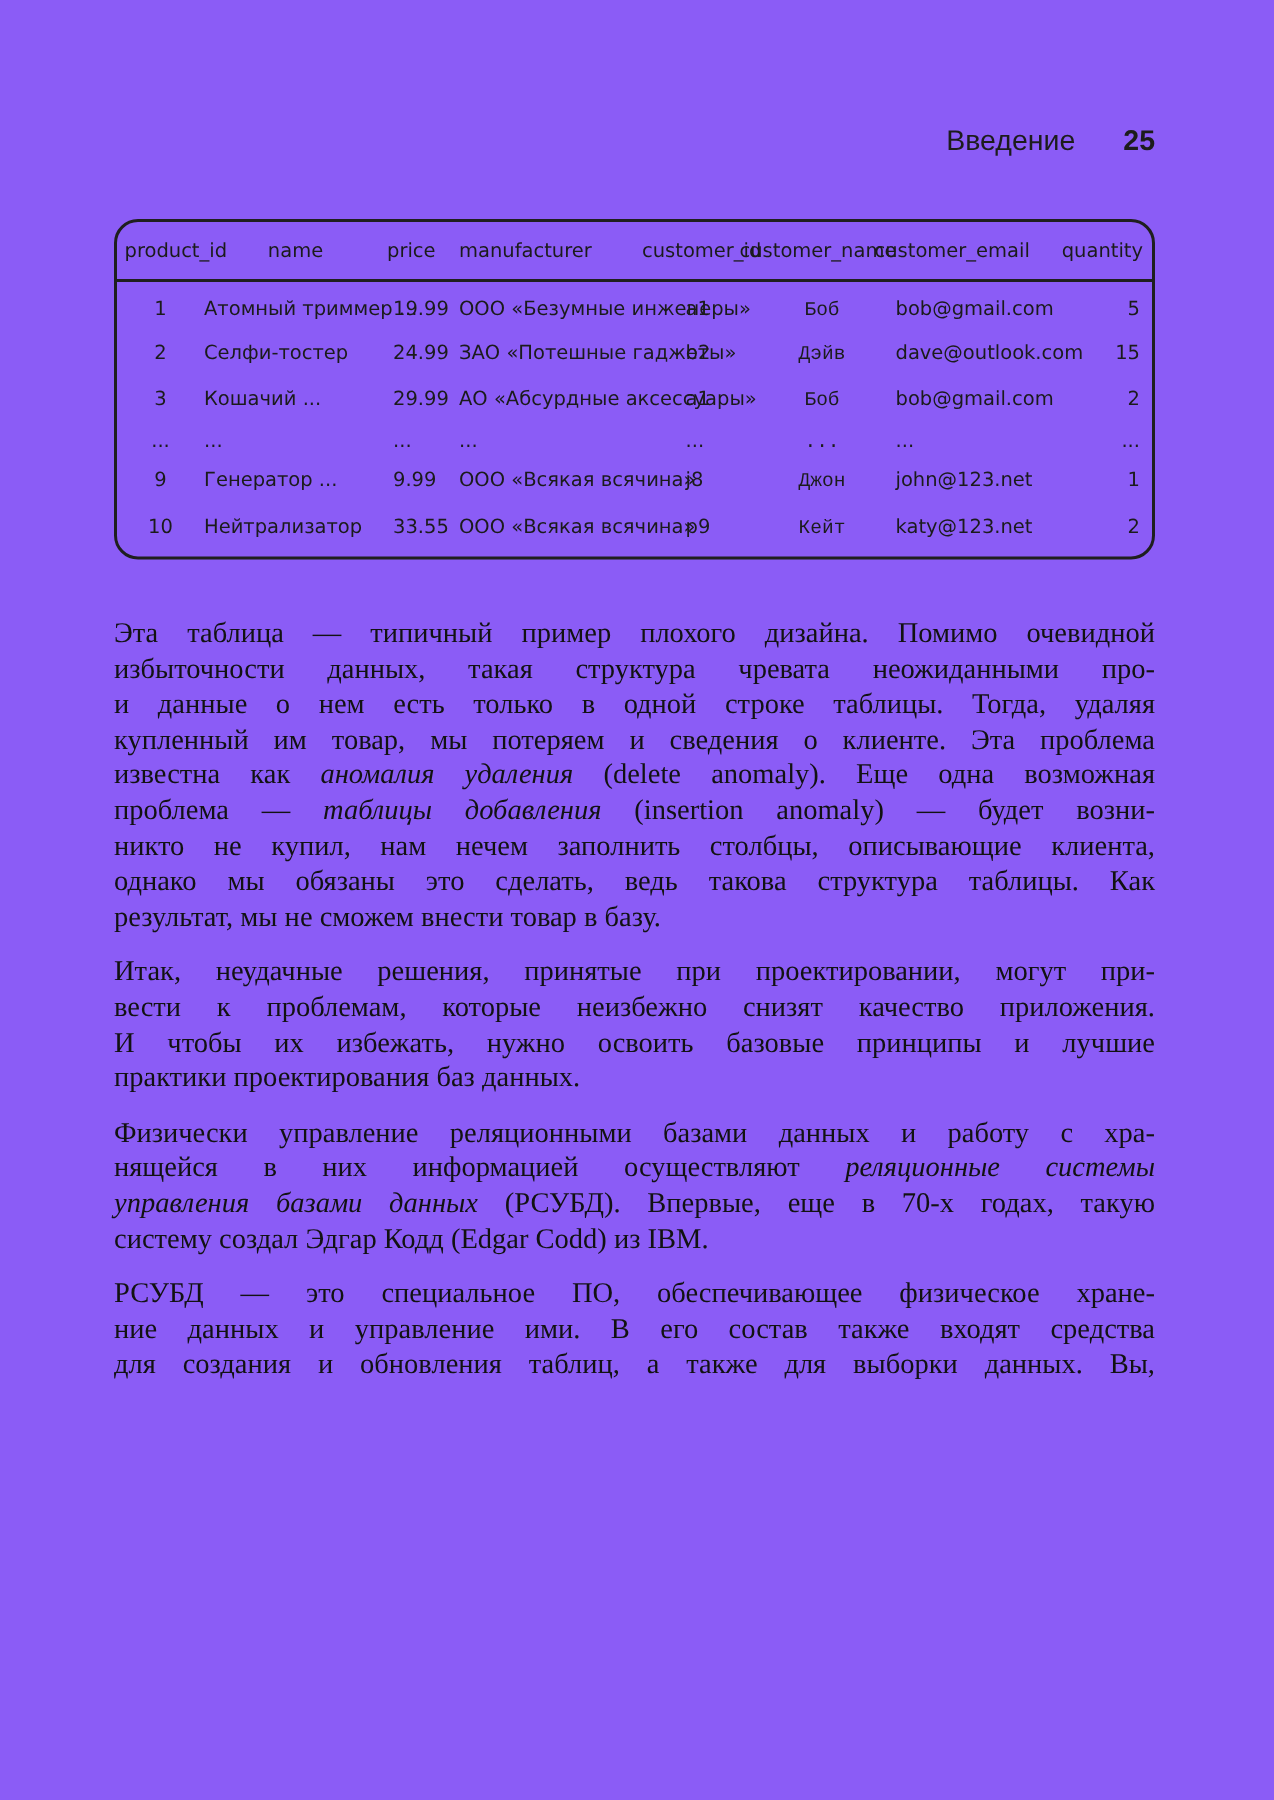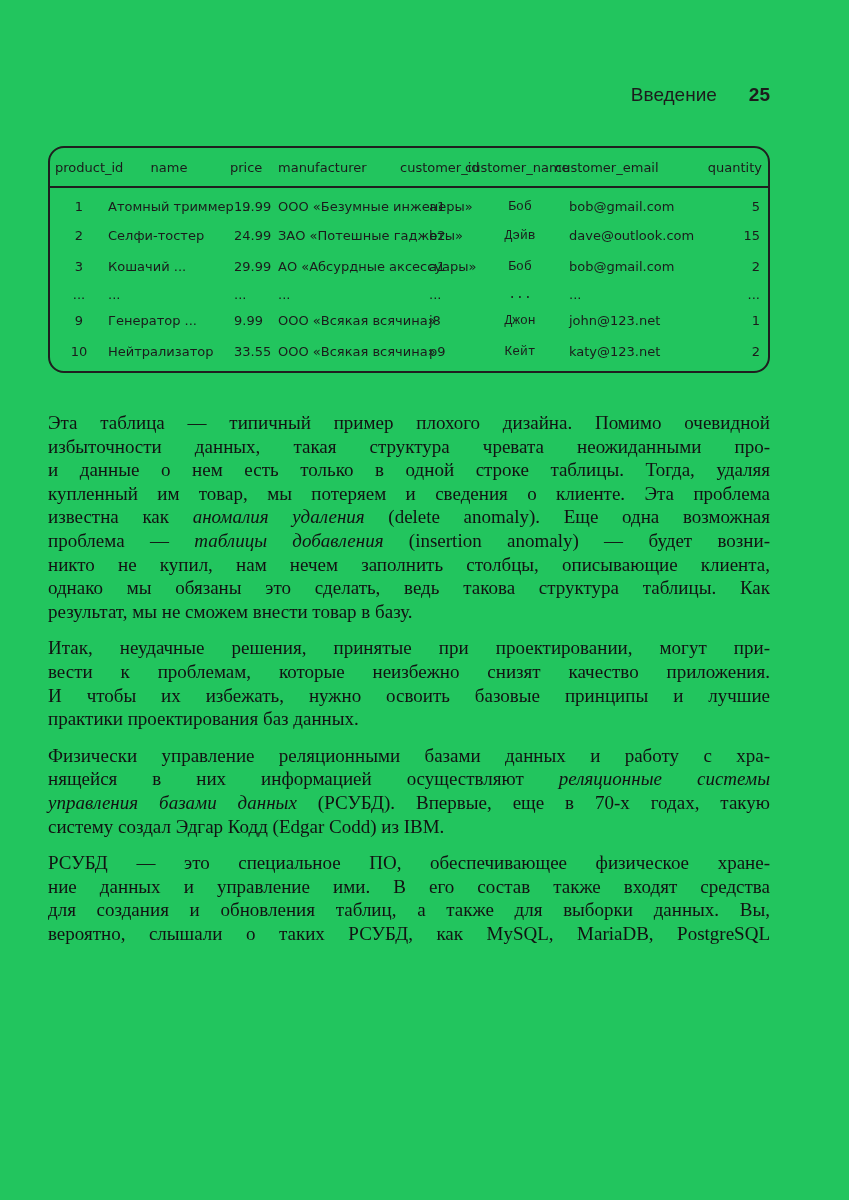--- a/index.html
+++ b/index.html
@@ -1,22 +1,22 @@
 <!DOCTYPE html>
 <html lang="ru"><head>
 <meta charset="utf-8">
 <style>
   html,body{margin:0;padding:0;background:#e8e8e8;}
   .page{
     position:relative;
     width:849px;height:1200px;
     margin:0 auto;
-    background:#22c55e;
+    background:#8b5cf6;
     box-sizing:border-box;
-    padding:84px 79px 0 48px;
+    padding:84px 79px 0 76px;
     font-family:"Liberation Serif",serif;
     color:#141414;
     overflow:hidden;
   }
   
   .running-head{
     display:flex;justify-content:flex-end;align-items:baseline;gap:32px;
     font-family:"Liberation Sans",sans-serif;
     font-size:19px;color:#1c1c1c;
   }
@@ -187,17 +187,16 @@
       <div class="line"><span>Физически управление реляционными базами данных и работу с хра-</span></div>
       <div class="line"><span>нящейся в них информацией осуществляют </span><span class="it">реляционные системы</span></div>
       <div class="line"><span class="it">управления базами данных</span><span> (РСУБД). Впервые, еще в 70-х годах, такую</span></div>
       <div class="line last"><span>систему создал Эдгар Кодд (Edgar Codd) из IBM.</span></div>
     </div>
 
     <div class="para">
       <div class="line"><span>РСУБД — это специальное ПО, обеспечивающее физическое хране-</span></div>
       <div class="line"><span>ние данных и управление ими. В его состав также входят средства</span></div>
       <div class="line"><span>для создания и обновления таблиц, а также для выборки данных. Вы,</span></div>
-      <div class="line"><span>вероятно, слышали о таких РСУБД, как MySQL, MariaDB, PostgreSQL</span></div>
     </div>
 
   </div>
 </div>
 
 </body></html>

